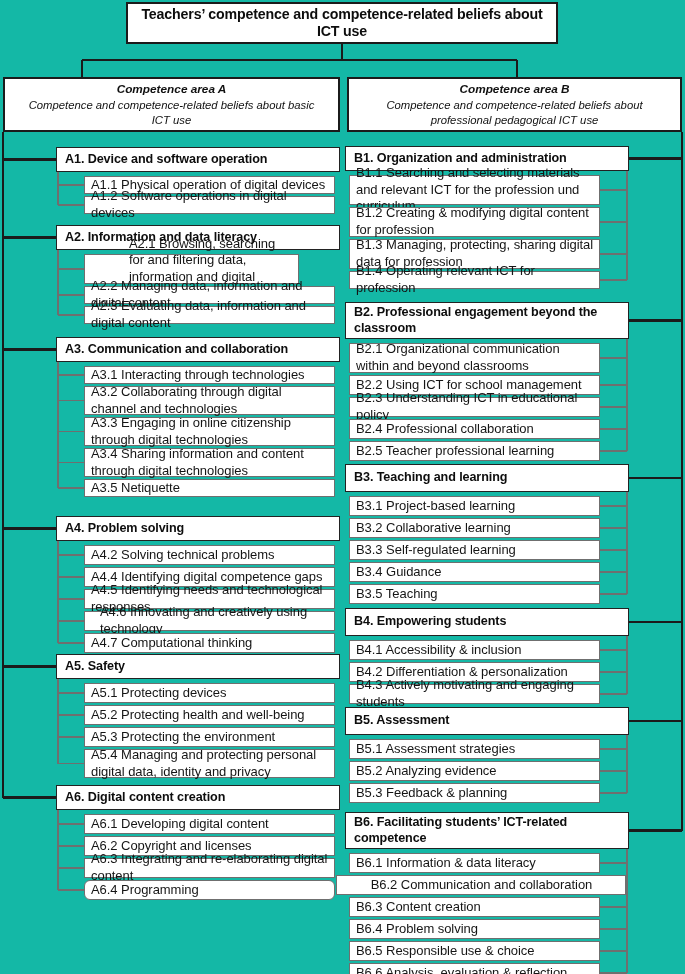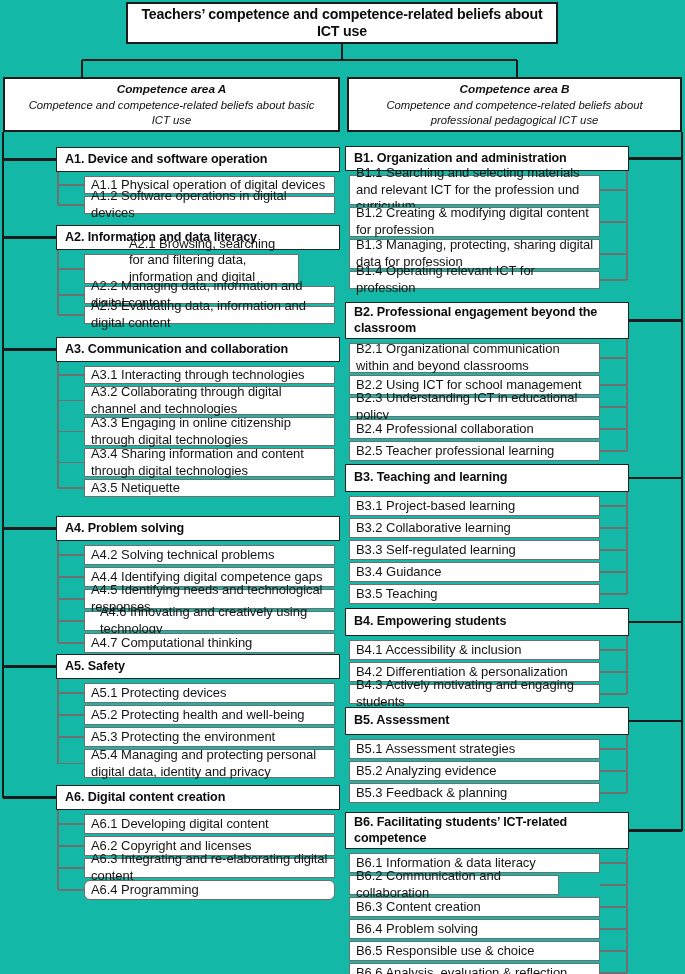--- a/index.html
+++ b/index.html
@@ -356,21 +356,21 @@
       </div>
       <div class="box sub-box" style="left: 349px; top: 783px; width: 251px; height: 20px;">
         <span>B5.3 Feedback &amp; planning</span>
       </div>
       <div class="box comp-box" style="left: 345px; top: 812px; width: 284px; height: 37px;">
         <div>B6. Facilitating students’ ICT-related competence</div>
       </div>
       <div class="box sub-box" style="left: 349px; top: 853px; width: 251px; height: 20px;">
         <span>B6.1 Information &amp; data literacy</span>
       </div>
-      <div class="box sub-box" style="left: 349px; top: 875px; width: 210px; height: 20px; justify-content: center;">
+      <div class="box sub-box" style="left: 336px; top: 875px; width: 290px; height: 20px; justify-content: center;">
         <span>B6.2 Communication and collaboration</span>
       </div>
       <div class="box sub-box" style="left: 349px; top: 897px; width: 251px; height: 20px;">
         <span>B6.3 Content creation</span>
       </div>
       <div class="box sub-box" style="left: 349px; top: 919px; width: 251px; height: 20px;">
         <span>B6.4 Problem solving</span>
       </div>
       <div class="box sub-box" style="left: 349px; top: 941px; width: 251px; height: 20px;">
         <span>B6.5 Responsible use &amp; choice</span>

